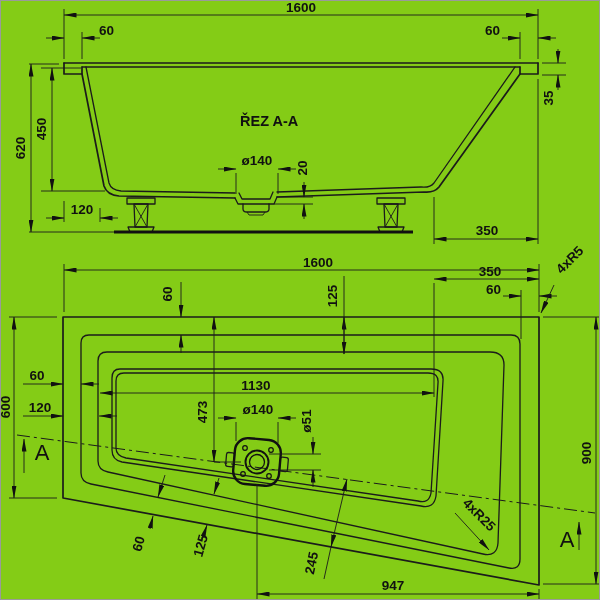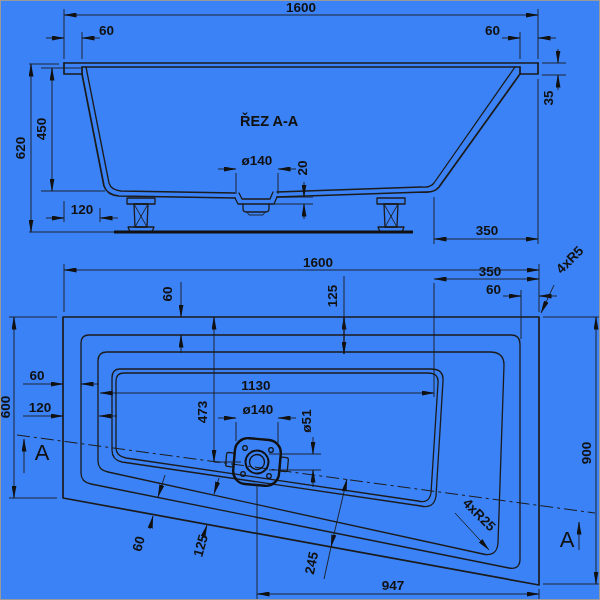--- a/index.html
+++ b/index.html
@@ -1,16 +1,16 @@
 <!DOCTYPE html>
 <html><head>
 <meta charset="utf-8">
 <style>
   html,body{margin:0;padding:0;background:#e8e8e8;}
-  #page{width:600px;height:600px;background:#3b82f6;box-sizing:border-box;border:1px solid #9a9a9a;position:relative;overflow:hidden;}
+  #page{width:600px;height:600px;background:#84cc16;box-sizing:border-box;border:1px solid #9a9a9a;position:relative;overflow:hidden;}
   svg{display:block}
   .ol{fill:none;stroke:#1b1b1b;stroke-width:1.7;stroke-linejoin:round;stroke-linecap:round}
   .ol2{fill:none;stroke:#1b1b1b;stroke-width:1.3;stroke-linejoin:round;stroke-linecap:round}
   .tl{fill:none;stroke:#1b1b1b;stroke-width:0.9;stroke-linecap:butt}
   .cl{fill:none;stroke:#1b1b1b;stroke-width:1;stroke-dasharray:13 4 3 4}
   .thick{fill:none;stroke:#111;stroke-width:2.8}
   .dt{font-family:"Liberation Sans","DejaVu Sans",sans-serif;font-size:13.5px;font-weight:bold;fill:#111}
   .ttl{font-family:"Liberation Sans","DejaVu Sans",sans-serif;font-size:14.5px;font-weight:bold;fill:#111}
   .mk{font-family:"Liberation Sans","DejaVu Sans",sans-serif;font-size:22px;font-weight:normal;fill:#111}
 </style>

